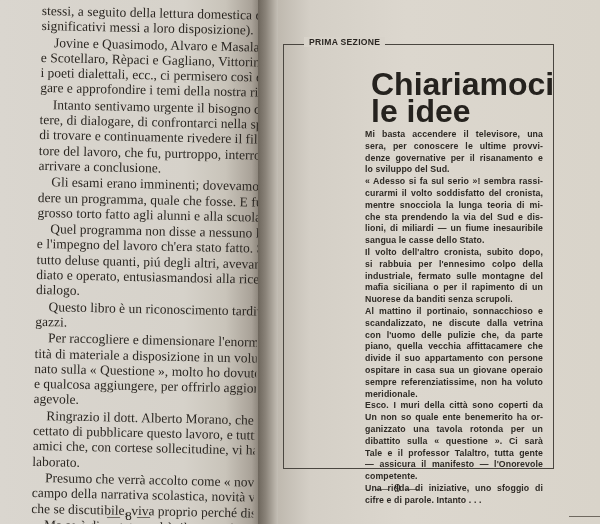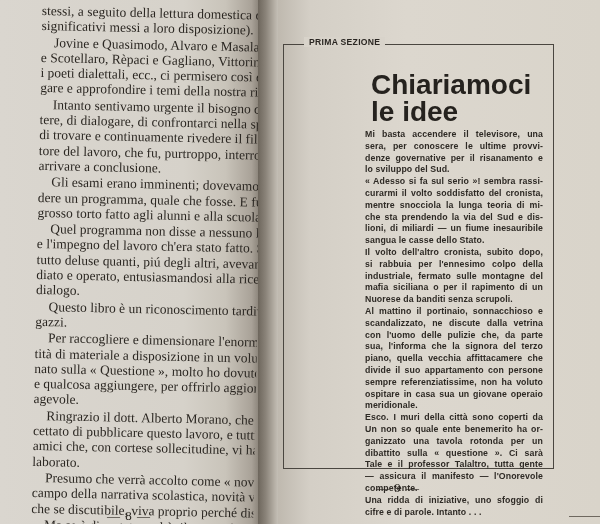--- a/index.html
+++ b/index.html
@@ -49,21 +49,21 @@
     }
     .section-label {
       position: absolute; left: 20px; top: -8px; padding: 0 5px;
       background: #d8d3ca;
       font-family: "Liberation Sans", "DejaVu Sans", sans-serif;
       font-weight: bold; font-size: 8.6px; letter-spacing: 0.3px; color: #2a2622;
     }
     .chapter-title {
       position: absolute; left: 87px; top: 26px;
       font-family: "Liberation Sans", "DejaVu Sans", sans-serif;
-      font-weight: bold; font-size: 28px; line-height: 27px; color: #25221e;
+      font-weight: bold; font-size: 32px; line-height: 27px; color: #25221e;
     }
     .chapter-title span { display: block; }
     .body-text {
       position: absolute; left: 81px; top: 84px; width: 178px;
       font-family: "Liberation Sans", "DejaVu Sans", sans-serif;
       font-weight: bold; font-size: 8.75px; line-height: 11.8px; color: #2e2a25;
       letter-spacing: 0.1px;
     }
     .body-text .line { display: block; white-space: nowrap; text-align: justify; text-align-last: justify; }
     .body-text .line.last { text-align-last: left; }
@@ -158,25 +158,24 @@
           <span class="line">lioni, di miliardi — un fiume inesauribile</span>
           <span class="line last">sangua le casse dello Stato.</span>
           <span class="line">Il volto dell'altro cronista, subito dopo,</span>
           <span class="line">si rabbuia per l'ennesimo colpo della</span>
           <span class="line">industriale, fermato sulle montagne del</span>
           <span class="line">mafia siciliana o per il rapimento di un</span>
           <span class="line last">Nuorese da banditi senza scrupoli.</span>
           <span class="line">Al mattino il portinaio, sonnacchioso e</span>
           <span class="line">scandalizzato, ne discute dalla vetrina</span>
           <span class="line">con l'uomo delle pulizie che, da parte</span>
-          <span class="line">sua, l'informa che la signora del terzo</span>
           <span class="line">piano, quella vecchia affittacamere che</span>
           <span class="line">divide il suo appartamento con persone</span>
+          <span class="line">ospitare in casa sua un giovane operaio</span>
           <span class="line">sempre referenziatissime, non ha voluto</span>
-          <span class="line">ospitare in casa sua un giovane operaio</span>
           <span class="line last">meridionale.</span>
           <span class="line">Esco. I muri della città sono coperti da</span>
           <span class="line">Un non so quale ente benemerito ha or-</span>
           <span class="line">ganizzato una tavola rotonda per un</span>
           <span class="line">dibattito sulla « questione ». Ci sarà</span>
           <span class="line">Tale e il professor Talaltro, tutta gente</span>
           <span class="line">— assicura il manifesto — l'Onorevole</span>
           <span class="line last">competente.</span>
           <span class="line">Una ridda di iniziative, uno sfoggio di</span>
           <span class="line last">cifre e di parole. Intanto . . .</span>

